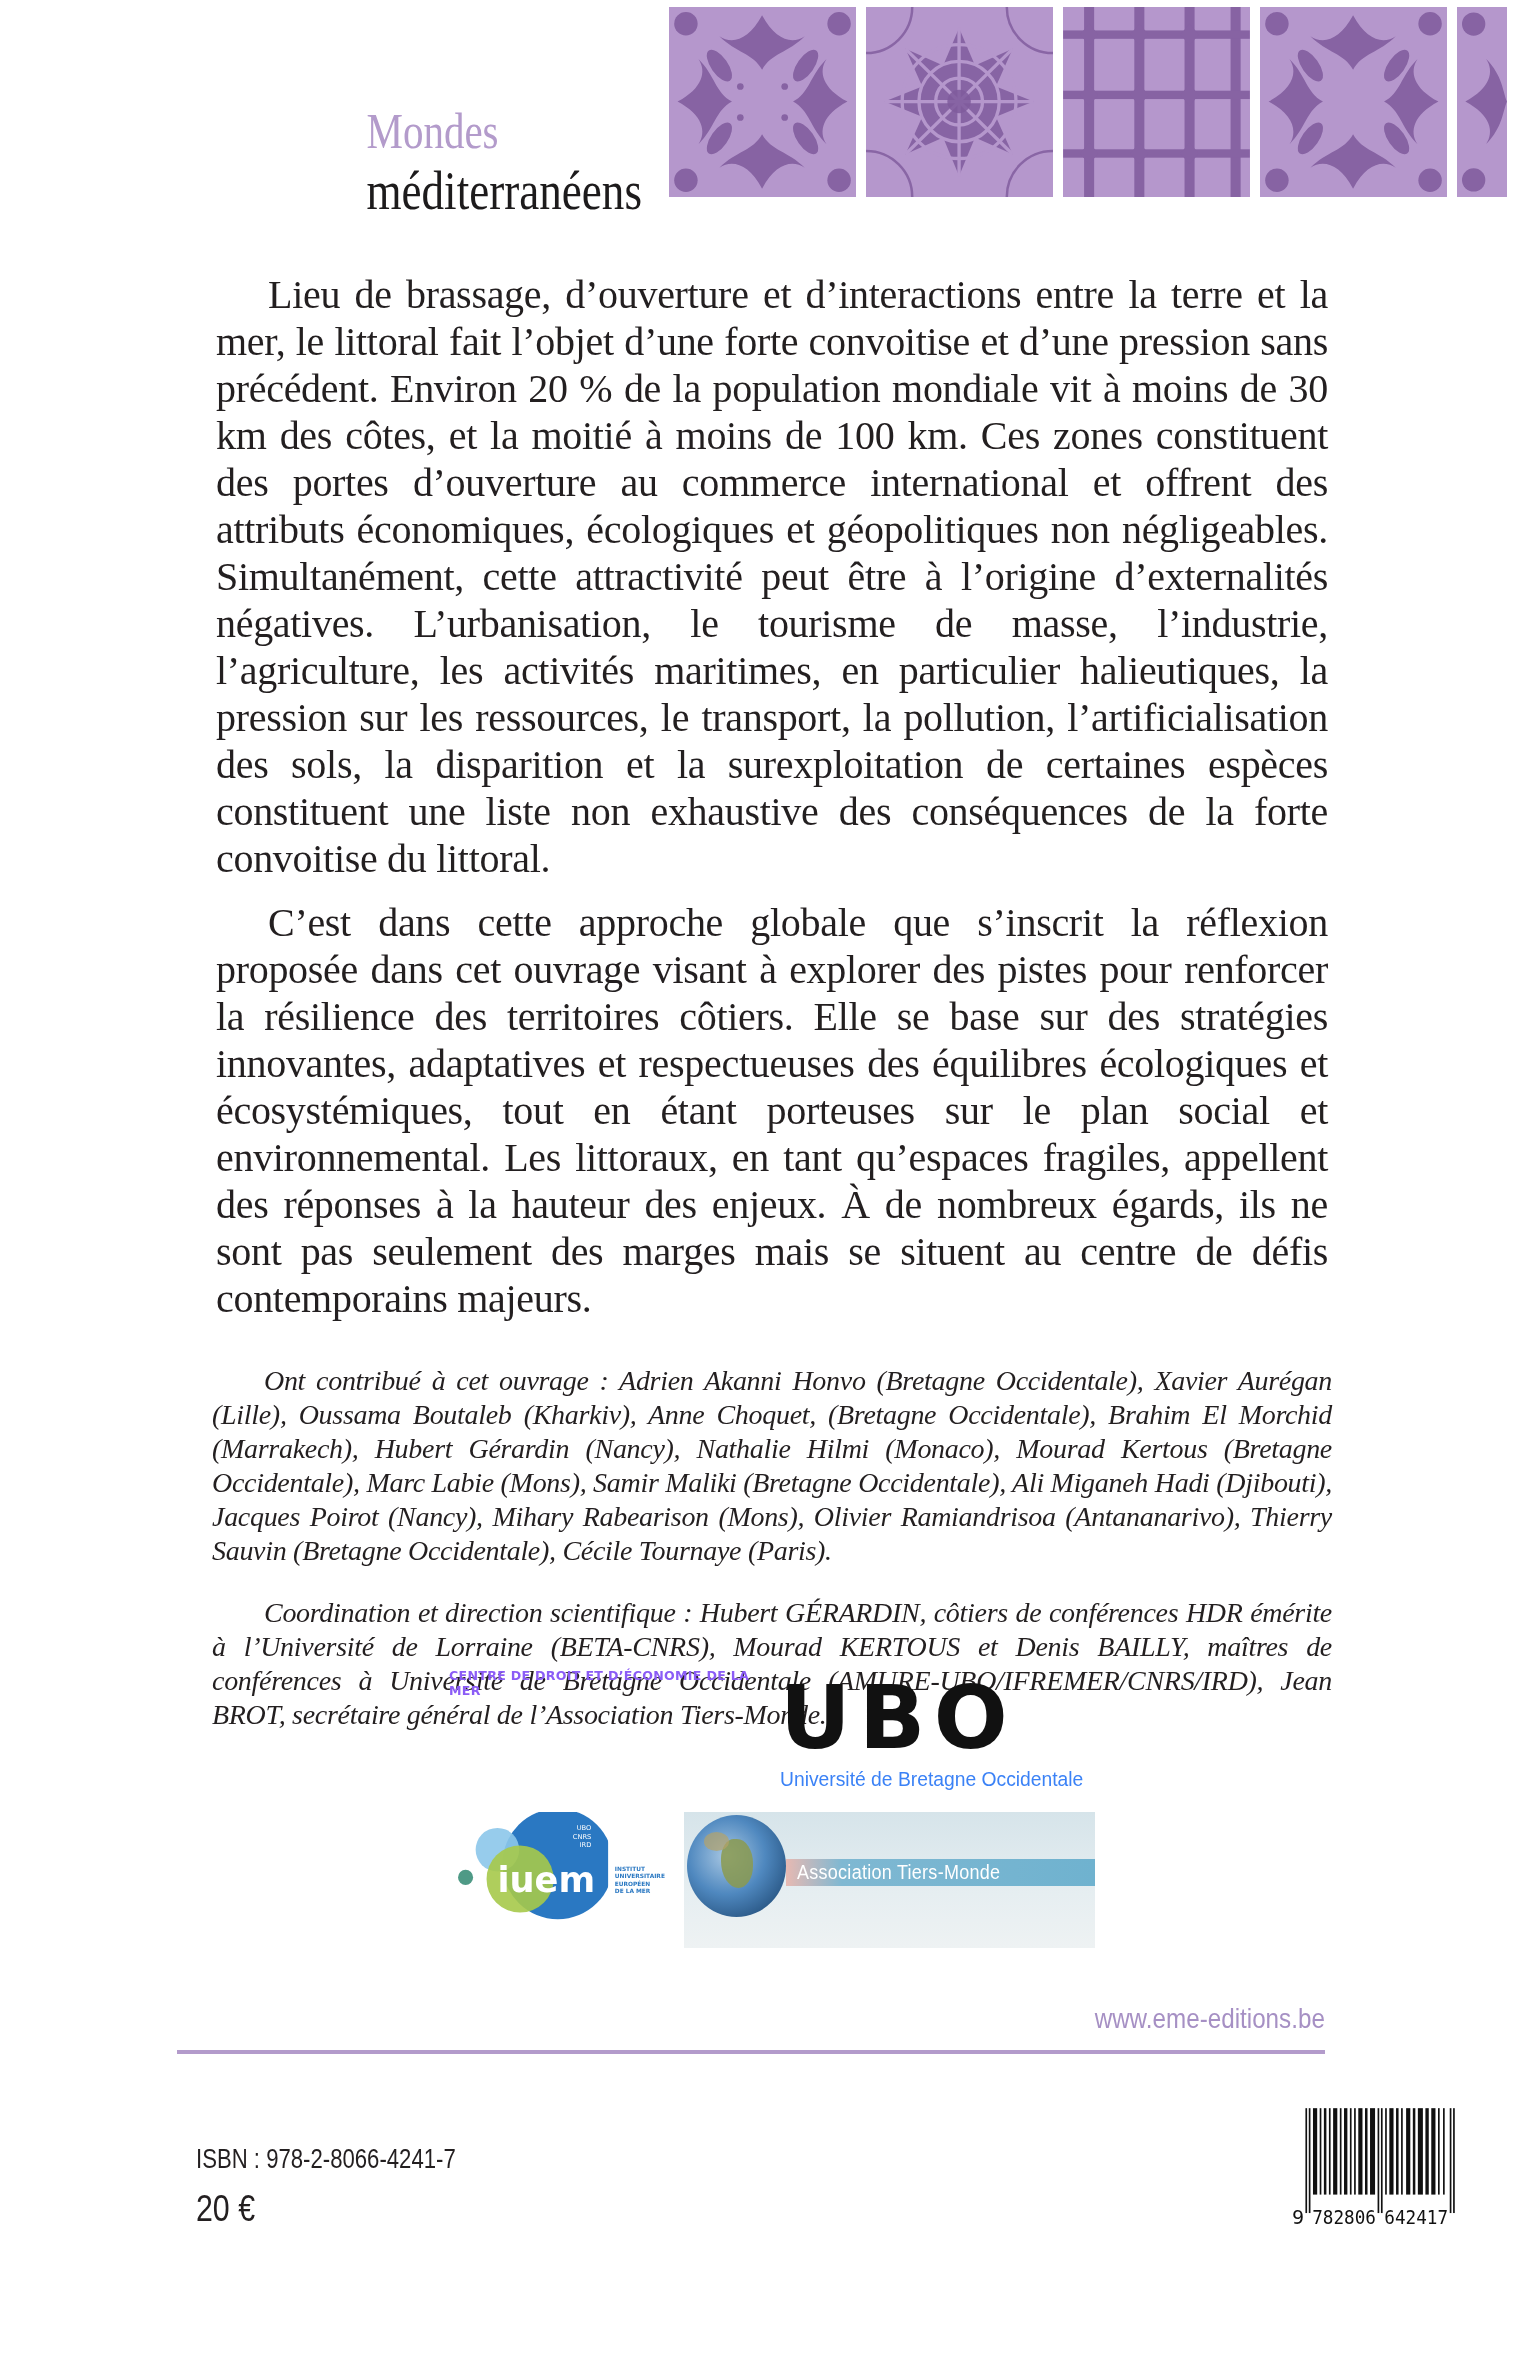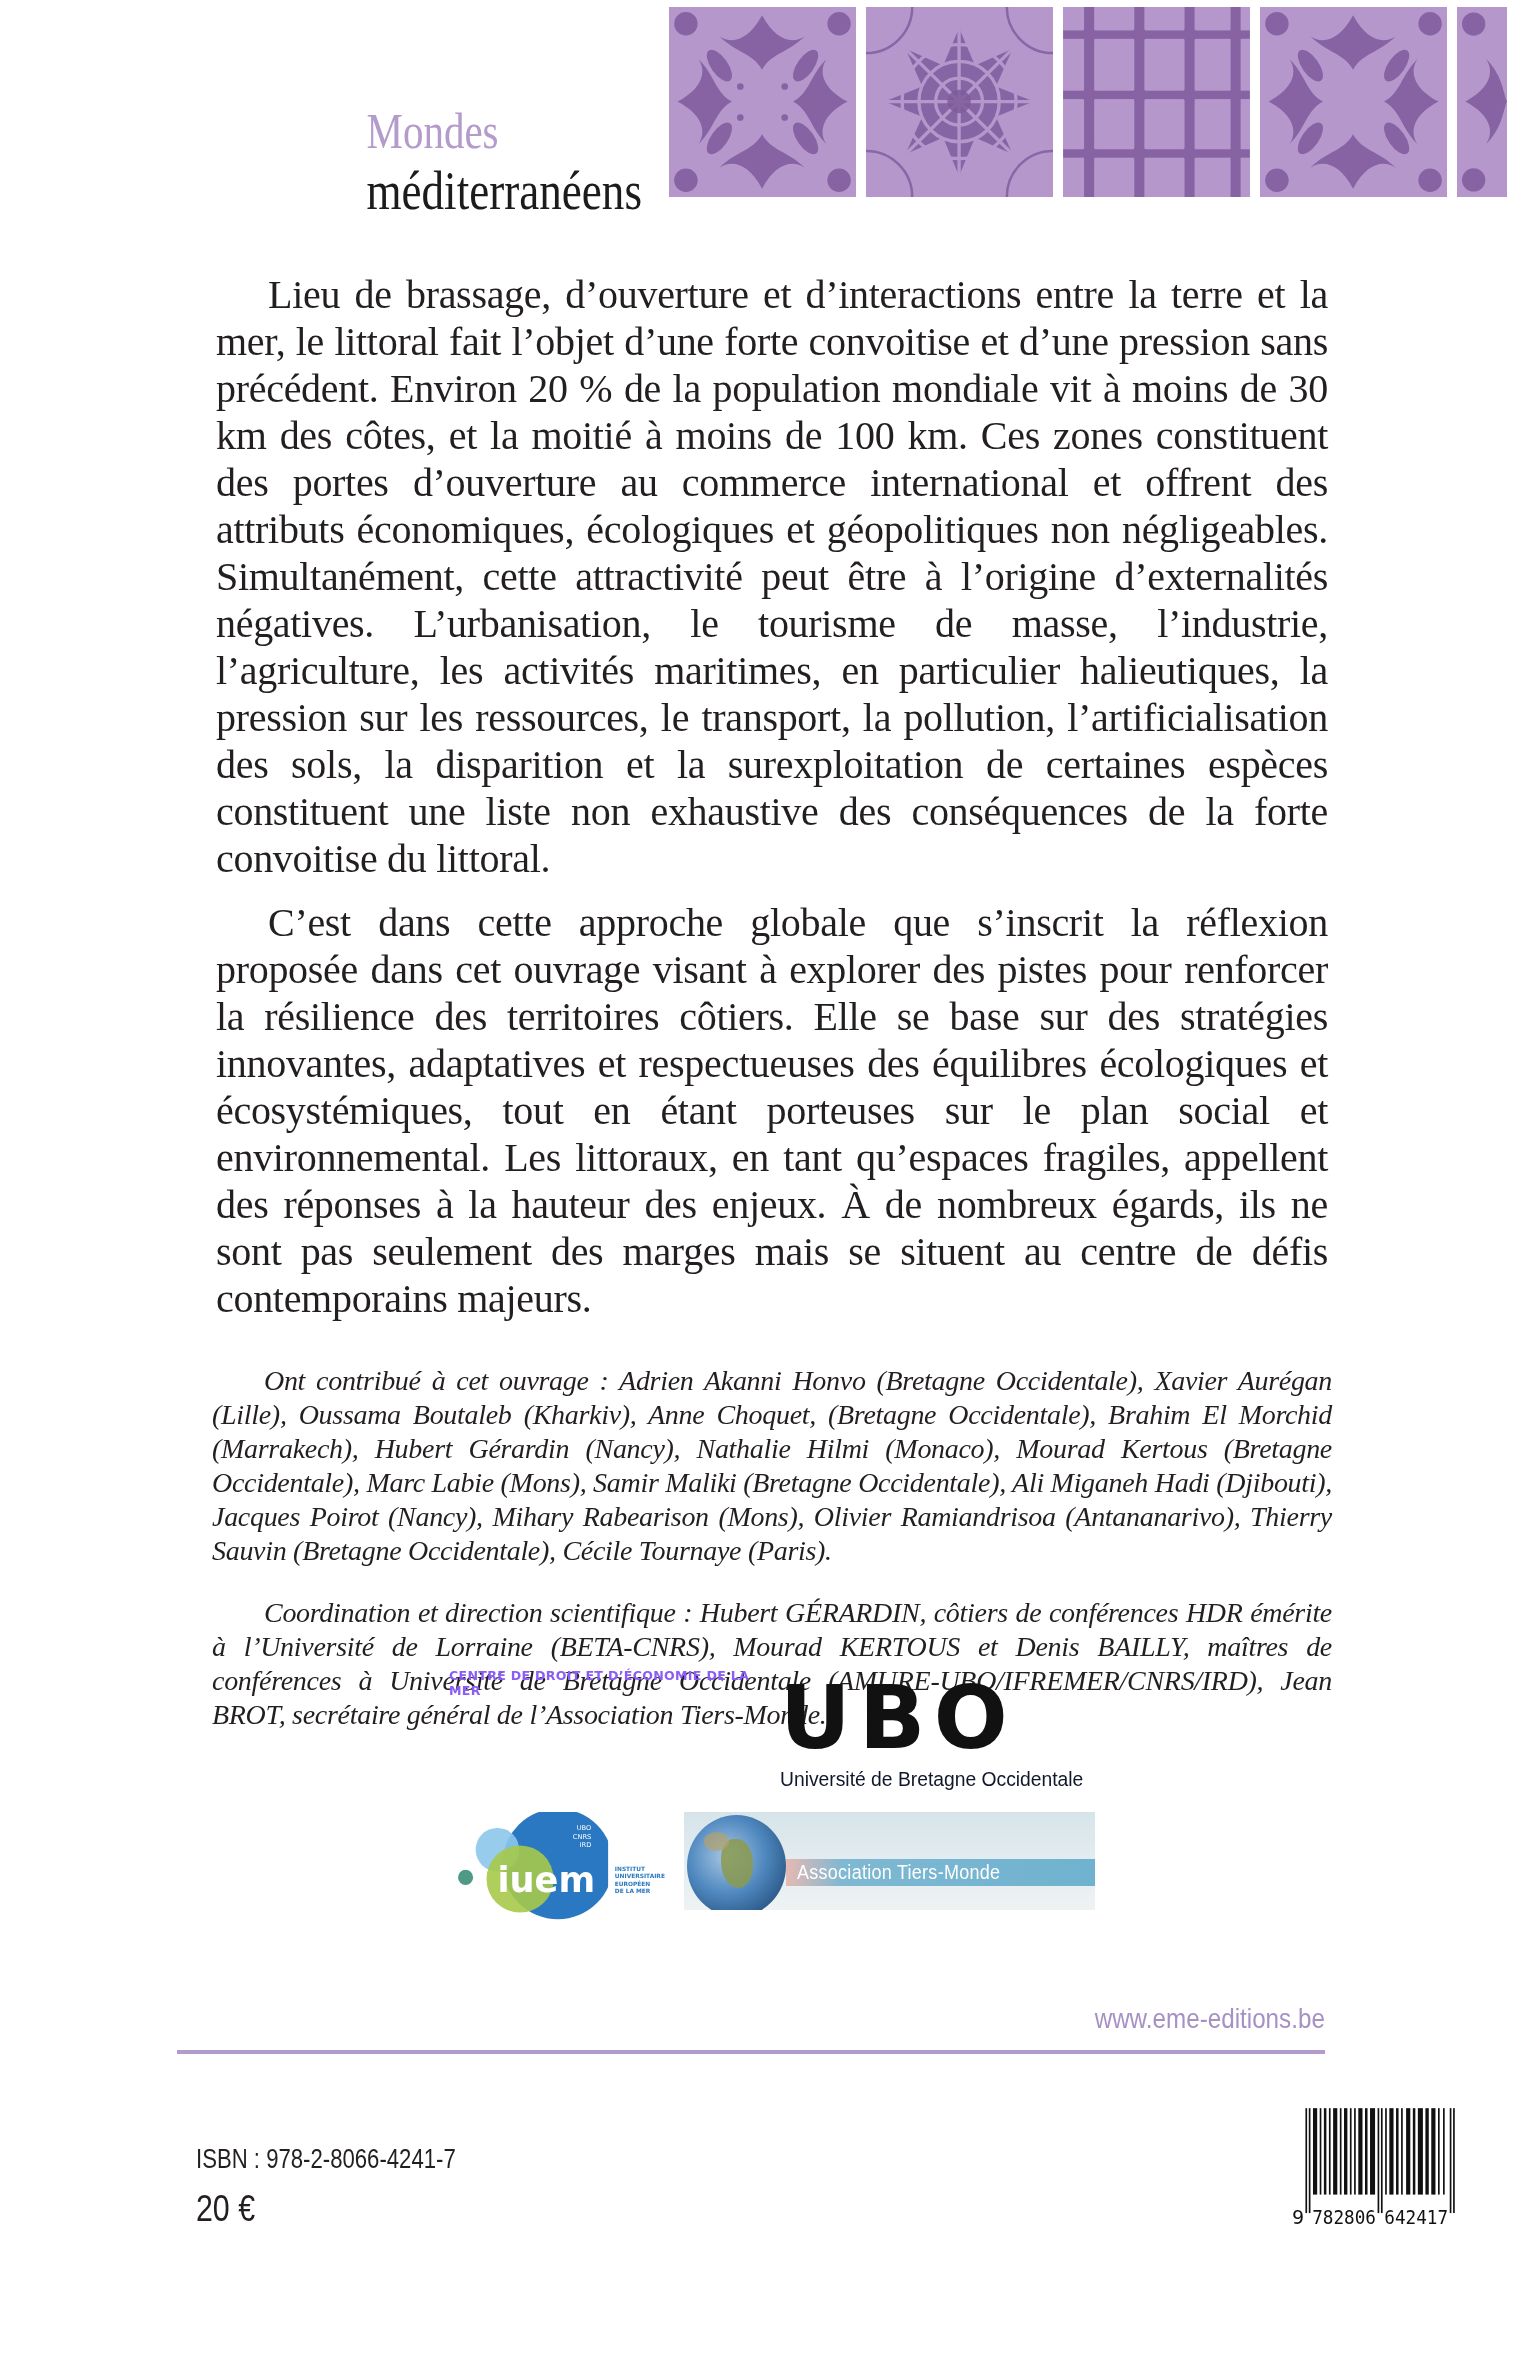--- a/index.html
+++ b/index.html
@@ -33,25 +33,25 @@
   .amure { position:absolute; left:0; top:0; width:323px; }
   .amure-word { font-family:"DejaVu Sans",sans-serif; font-size:82px; font-weight:300; letter-spacing:1.7px; line-height:1; }
   .amure-word span:nth-child(1){color:#9cc84a}
   .amure-word span:nth-child(2){color:#5bb88a}
   .amure-word span:nth-child(3){color:#3bb0e0}
   .amure-word span:nth-child(4){color:#3a7fc6}
   .amure-word span:nth-child(5){color:#1f3f7f}
   .amure-sub { font-family:"DejaVu Sans",sans-serif; font-size:12.6px; font-weight:bold; color:#8b5cf6; margin-top:3.4px; letter-spacing:0.3px; }
   .ubo { position:absolute; left:331px; top:10px; width:319px; }
   .ubo-word { font-family:"DejaVu Sans",sans-serif; font-size:87px; font-weight:bold; color:#111; letter-spacing:8.4px; line-height:1; }
-  .ubo-sub { font-family:"Liberation Sans",sans-serif; font-size:19.3px; color:#0f172a; margin-top:6.7px; }
+  .ubo-sub { font-family:"Liberation Sans",sans-serif; font-size:19.3px; color:#3b82f6; margin-top:6.7px; }
 
   .iuem { position:absolute; left:8.4px; top:147px; width:210px; height:109px; }
   .iuem svg { width:210px; height:109px; display:block; }
-  .atm { position:absolute; left:235px; top:147px; width:411px; height:98px;
+  .atm { position:absolute; left:235px; top:147px; width:411px; height:136px;
          background:linear-gradient(180deg,#d6e4ea 0%,#e6eef1 60%,#eef2f3 100%); overflow:hidden;text-align:center; }
   .atm .globe { position:absolute; left:3.4px; top:3.4px; width:99px; height:102px; border-radius:50%;
          background:radial-gradient(circle at 40% 40%,#a9c8e3 0%,#4f88bf 45%,#2e5d8c 75%,#1d3e62 100%); }
   .atm .globe::before { content:""; position:absolute; left:34px; top:23.5px; width:32px; height:49px;
          background:#8b9a4f; border-radius:40% 50% 45% 55%; opacity:0.85; }
   .atm .globe::after { content:""; position:absolute; left:17px; top:17px; width:25px; height:18.5px;
          background:#b3a36a; border-radius:50%; opacity:0.7; }
   .atm .band { position:absolute; left:102px; top:47px; width:309px; height:27px;
          background:linear-gradient(90deg,#e7b9b2 0%,#7fb8d2 18%,#6fb2cf 100%); }
   .atm .label { position:absolute; left:113px; top:47px; font-family:"Liberation Sans",sans-serif;

